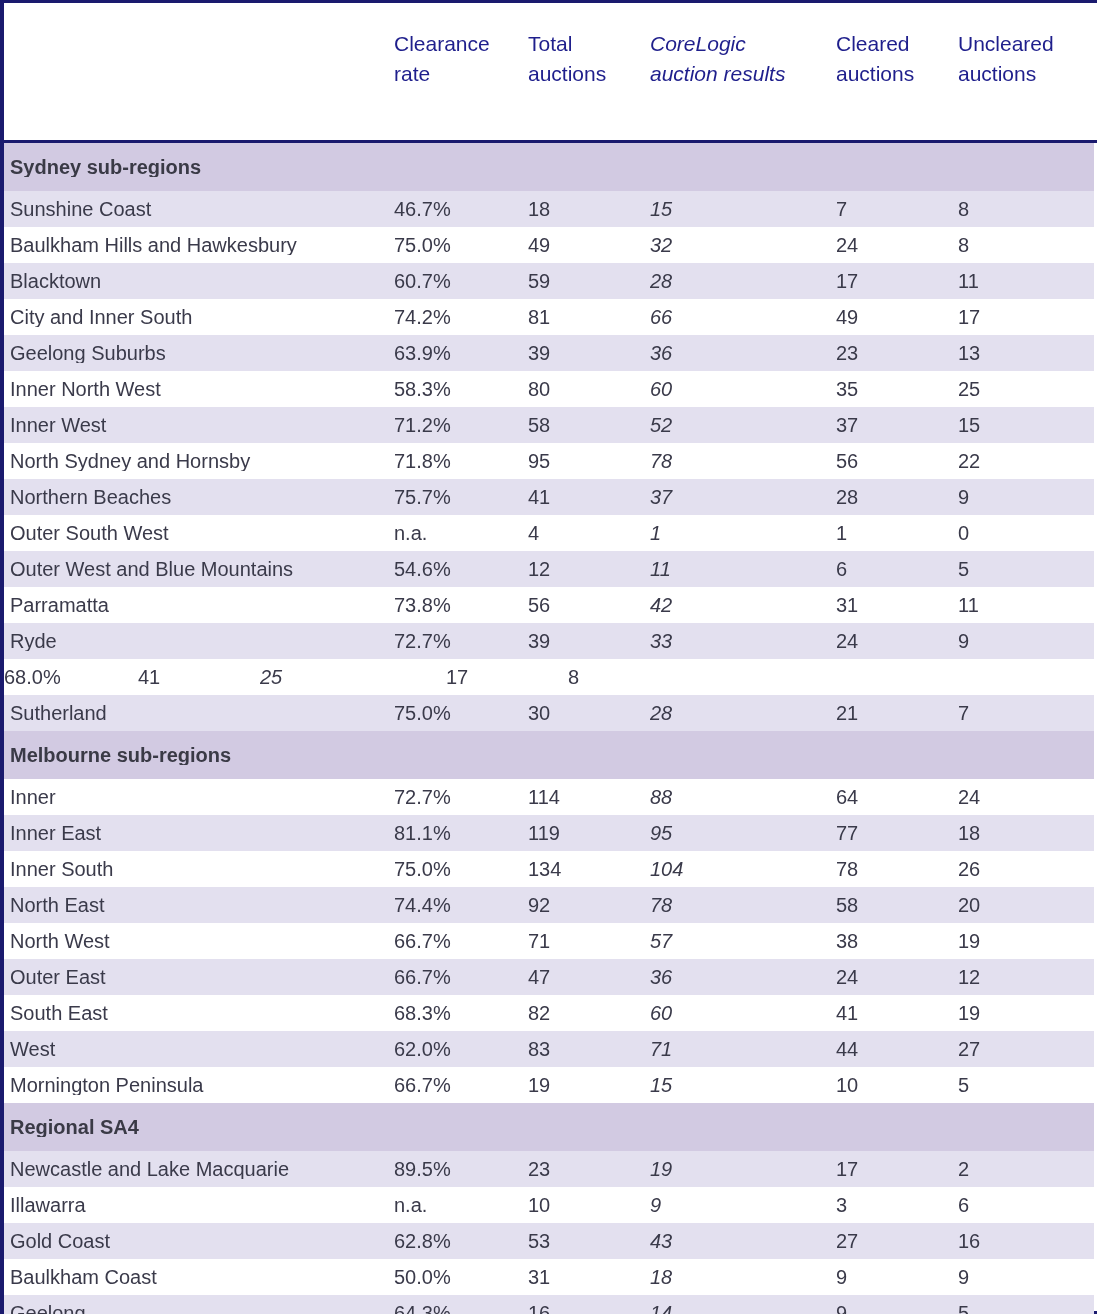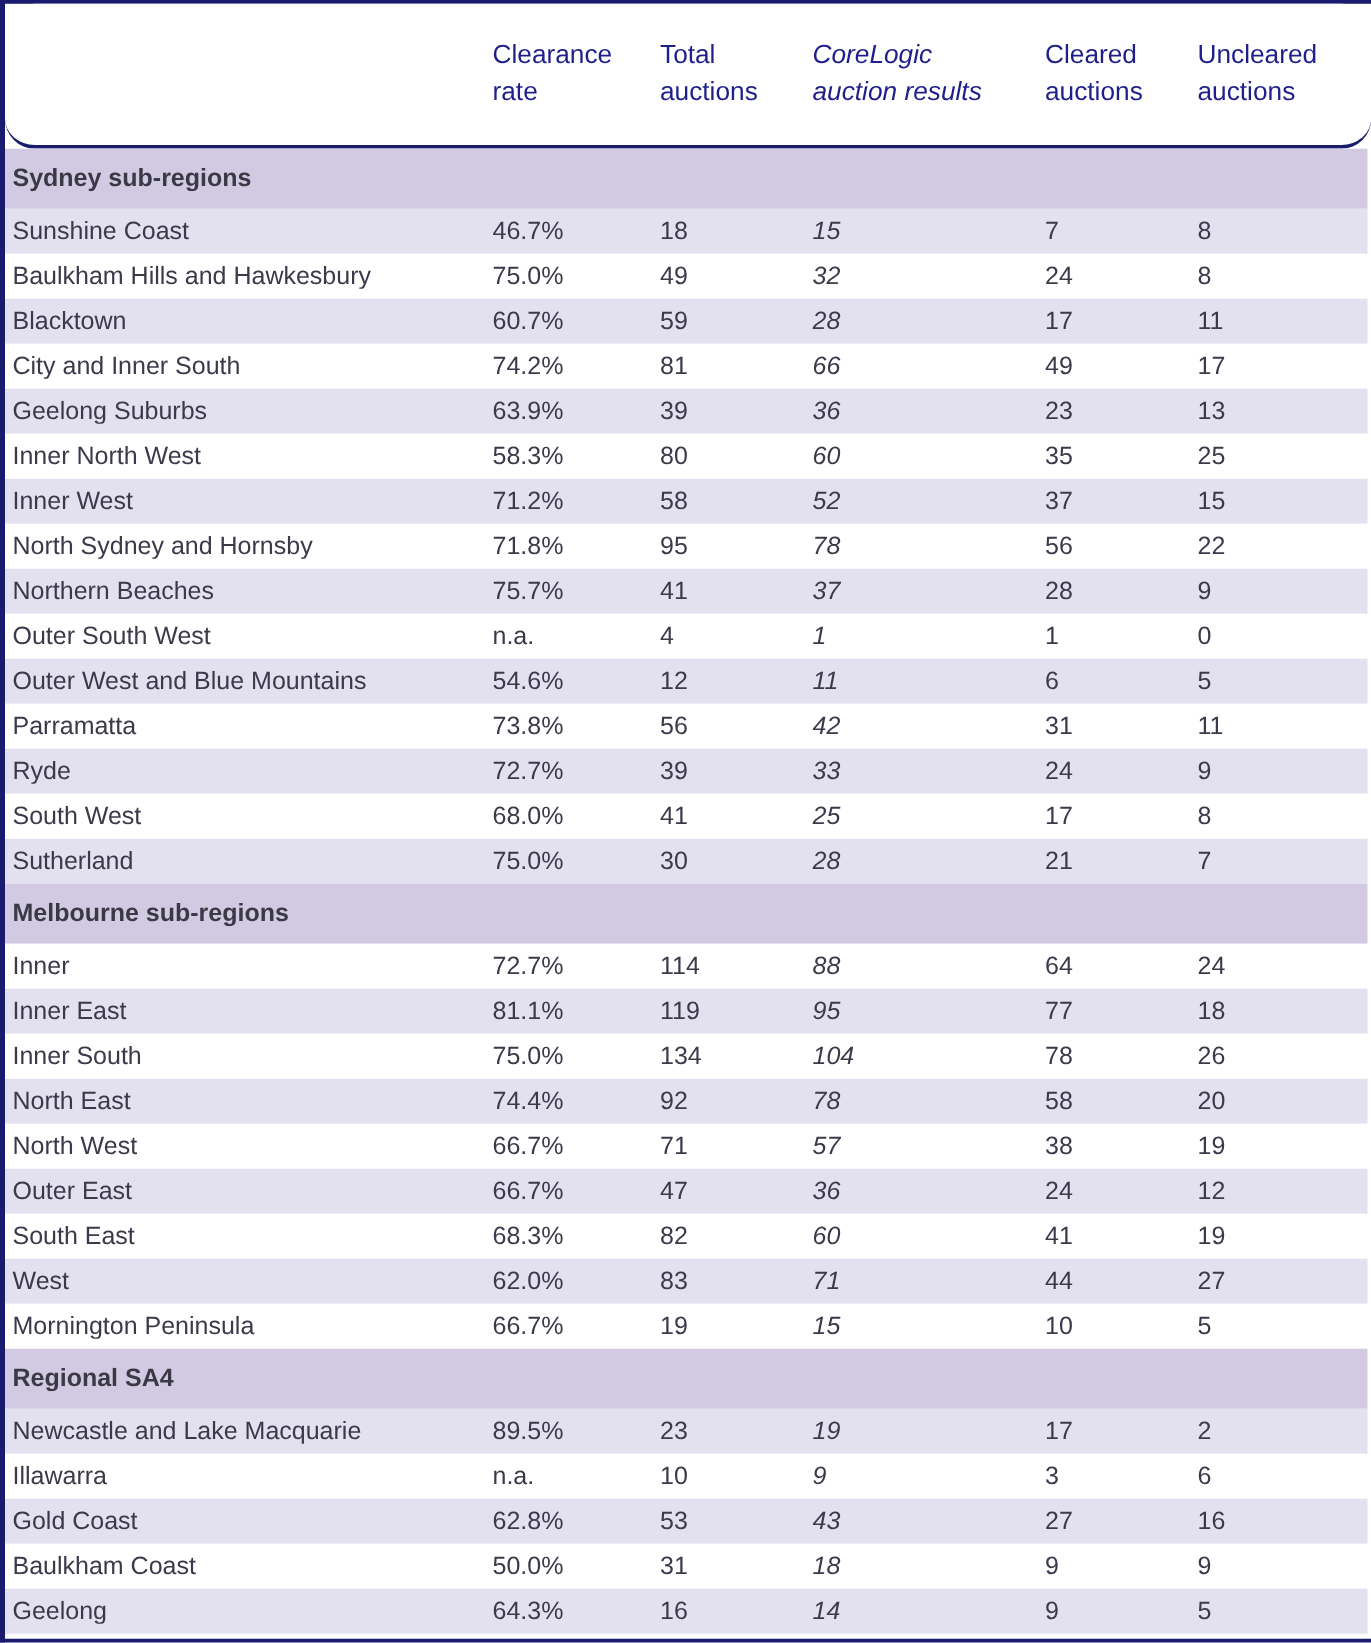--- a/index.html
+++ b/index.html
@@ -20,26 +20,25 @@
     height: 1314px;
     box-sizing: border-box;
     background: #ffffff;
     border-top: 3px solid #1a1a6e;
     border-left: 4px solid #1a1a6e;
     border-bottom: 3px solid #1a1a6e;
   }
 
   
   .thead {
-    height: 116px;
+    height: 140px;
     box-sizing: border-box;
     border-bottom: 3px solid #1a1a6e;
     background: #ffffff;
     position: relative;
-    border-radius: 24px;
   }
   .thead .hrow {
     display: flex;
     align-items: flex-start;
     padding-top: 26px;
     box-sizing: border-box;
   }
   .th {
     color: #1f1f8c;
     font-size: 21px;
@@ -230,21 +229,20 @@
       </div>
       <div class="row alt">
         <div class="cell c-region">Ryde</div>
         <div class="cell c-rate">72.7%</div>
         <div class="cell c-total">39</div>
         <div class="cell c-core">33</div>
         <div class="cell c-clr">24</div>
         <div class="cell c-unclr">9</div>
       </div>
       <div class="row plain">
-        <div class="cell c-region">South West</div>
         <div class="cell c-rate">68.0%</div>
         <div class="cell c-total">41</div>
         <div class="cell c-core">25</div>
         <div class="cell c-clr">17</div>
         <div class="cell c-unclr">8</div>
       </div>
       <div class="row alt">
         <div class="cell c-region">Sutherland</div>
         <div class="cell c-rate">75.0%</div>
         <div class="cell c-total">30</div>

